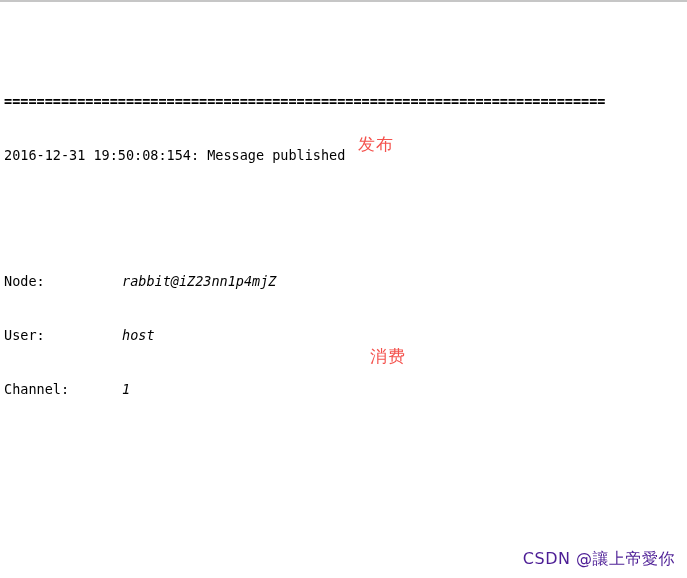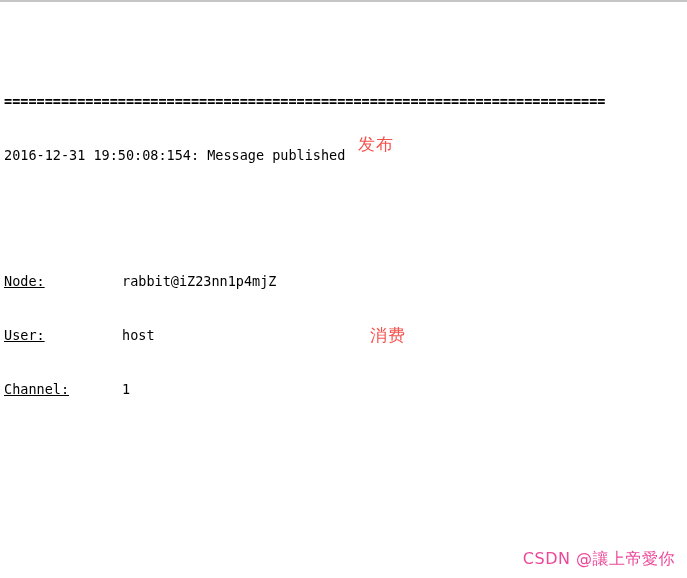--- a/index.html
+++ b/index.html
@@ -50,24 +50,24 @@
     height: 18px;
   }
   .row {
     height: 18px;
     white-space: pre;
     display: block;
   }
   .row .key {
     display: inline-block;
     width: 118px;
-    text-decoration: underline;
   }
   .row .val {
     display: inline;
+    font-style: italic;
   }
   .row.wide .key {
     display: inline;
     width: auto;
   }
   .annot {
     position: absolute;
     color: #f4524d;
     font-family: "DejaVu Sans", "Liberation Sans", sans-serif;
     font-size: 17px;
@@ -75,27 +75,27 @@
     font-weight: 400;
     letter-spacing: 1px;
   }
   #annot-publish {
     left: 337px;
     top: 135px;
     margin-left: 21px;
   }
   #annot-consume {
     left: 370px;
-    top: 326px;
+    top: 347px;
   }
   .watermark {
     position: absolute;
     right: 12px;
     bottom: 8px;
-    color: #ec4899;
+    color: #4c1d95;
     font-family: "DejaVu Sans", "Liberation Sans", sans-serif;
     font-size: 16px;
     letter-spacing: 0.5px;
     white-space: nowrap;
   }
 </style>
 </head>
 <body>
 
 <div class="top-rule"></div>

